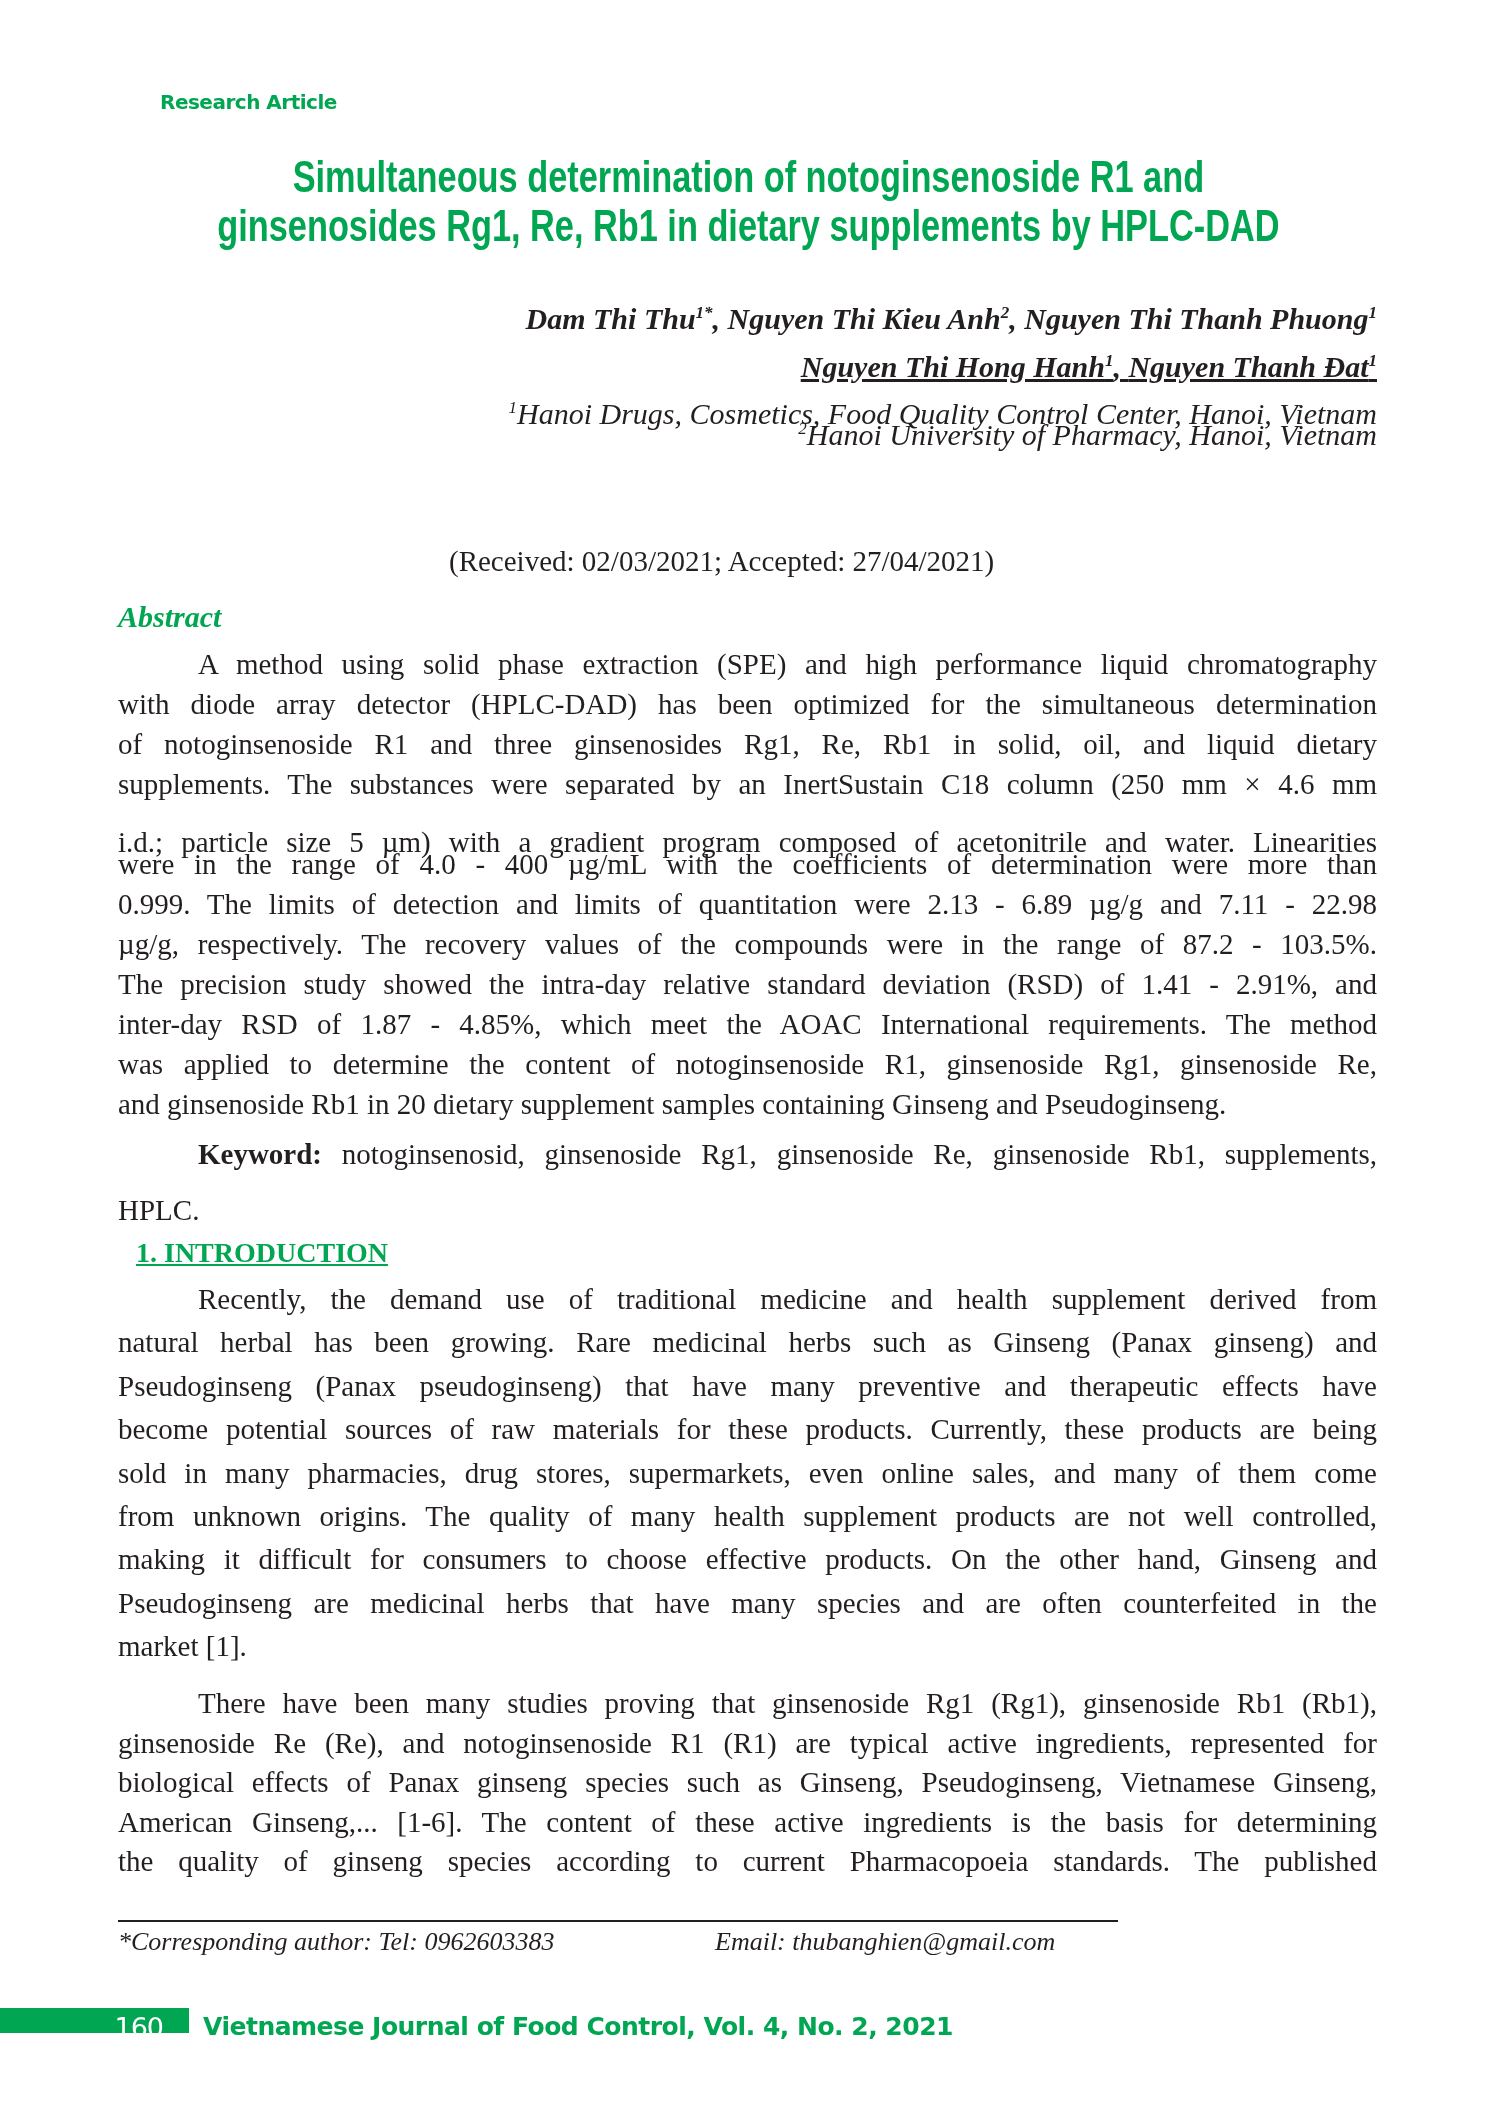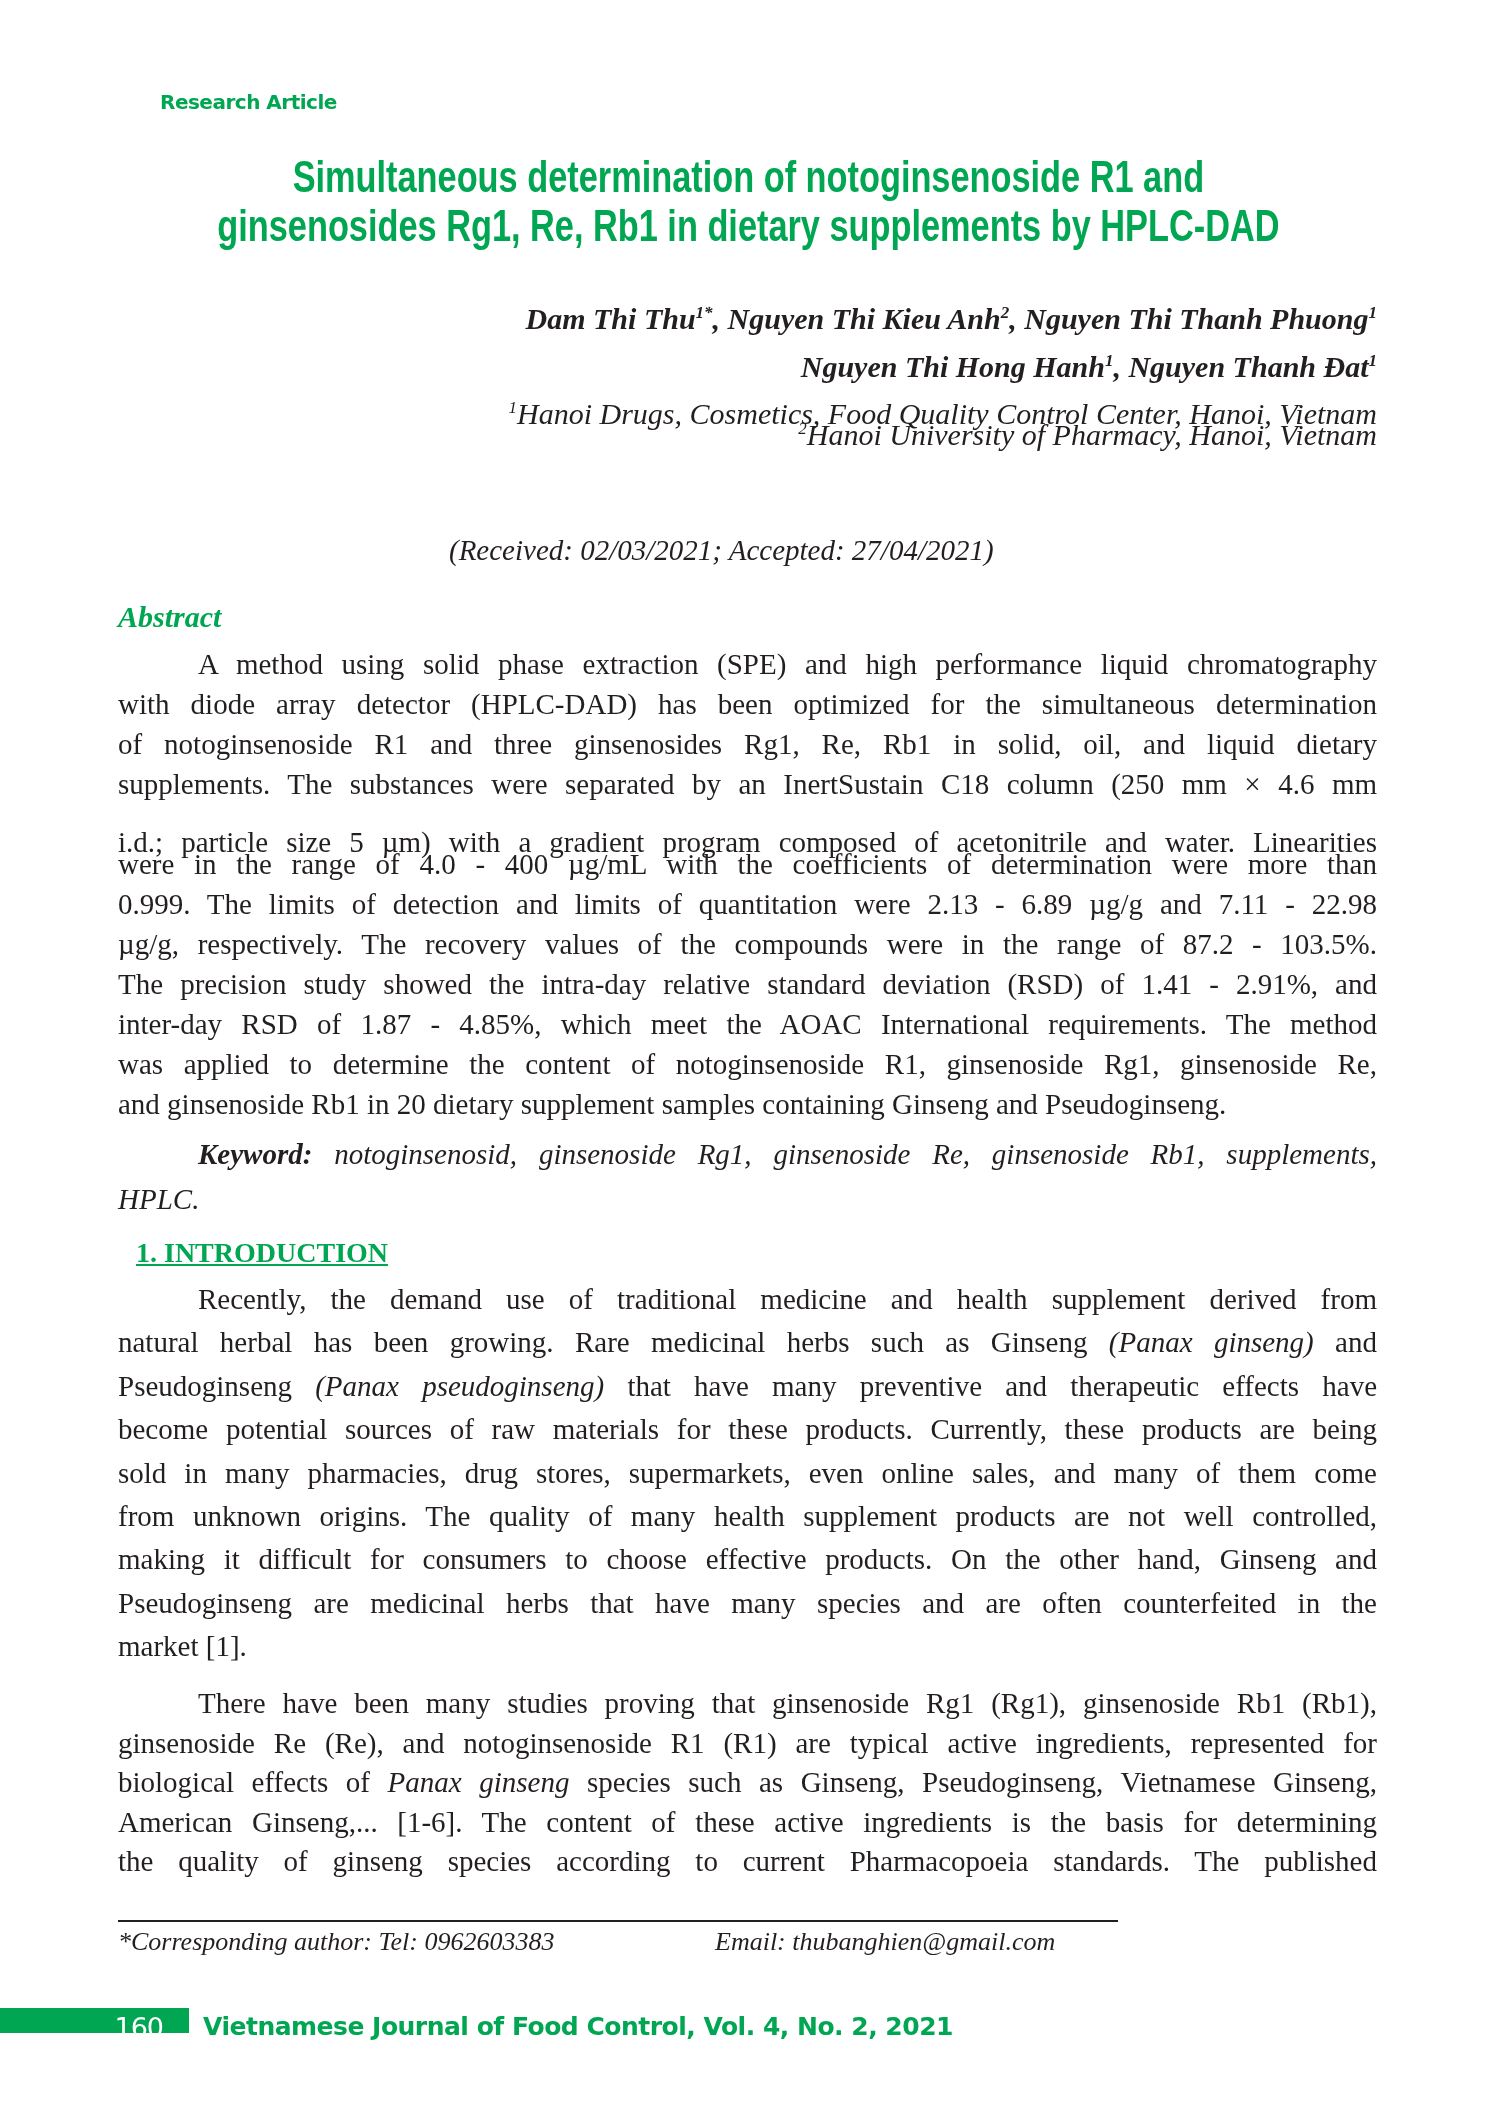--- a/index.html
+++ b/index.html
@@ -8,39 +8,39 @@
   .serif{font-family:"Liberation Serif","DejaVu Serif",serif;color:#231f20;}
   .green{color:#00a651;}
   .label{font-family:"DejaVu Sans","Liberation Sans",sans-serif;font-weight:bold;font-size:20px;letter-spacing:-0.5px;margin-left:42px;}
   .title{font-family:"Liberation Sans","DejaVu Sans",sans-serif;font-weight:bold;font-size:44px;color:#00a651;left:0;width:1497px;text-align:center;transform-origin:748px 0;transform:scaleX(0.78);}
   .auth{right:120px;font-size:30px;font-style:italic;text-align:right;}
   .auth b{font-weight:bold;}
   .auth sup{font-size:17px;vertical-align:11px;line-height:0;}
   .line{left:118px;width:1259px;font-size:29px;white-space:nowrap;text-align:justify;text-align-last:justify;line-height:1;}
   .line.last{text-align-last:left;}
   .line.ind{left:198px;width:1179px;}
-  .it{font-style:italic;}
+  .it{margin-top:11px;}
   .h-abs{left:118px;font-size:30px;font-style:italic;font-weight:bold;}
   .h-intro{left:136px;font-size:28px;font-weight:bold;text-decoration:underline;}
   .rule{position:absolute;left:118px;top:1920px;width:1000px;height:2px;background:#231f20;}
   .foot{font-size:26px;font-style:italic;}
   .band{position:absolute;left:0;top:2008px;width:189px;height:25px;background:#00a651;}
   .pgnum{position:absolute;right:26px;top:4px;font-family:"DejaVu Sans","Liberation Sans",sans-serif;font-size:27px;color:#fff;font-weight:normal;letter-spacing:-1px;}
   .journal{left:203px;top:2012px;font-family:"DejaVu Sans","Liberation Sans",sans-serif;font-weight:bold;font-size:25px;color:#00a651;letter-spacing:-0.5px;}
 </style>
 </head>
 <body>
 
 <div class="ab label green" style="left:118px;top:90px;">Research Article</div>
 
 <div class="ab title" style="top:152px;">Simultaneous determination of notoginsenoside R1 and</div>
 <div class="ab title" style="top:201px;">ginsenosides Rg1, Re, Rb1 in dietary supplements by HPLC-DAD</div>
 
 <div class="ab serif auth" style="top:302px;"><b id="al1"><span>Dam Thi Thu</span><sup>1*</sup>, <span>Nguyen Thi Kieu Anh</span><sup>2</sup>, <span>Nguyen Thi Thanh Phuong</span><sup>1</sup></b></div>
-<div class="ab serif auth" style="top:350px;"><b id="al2"><span>Nguyen Thi Hong Hanh</span><sup>1</sup>, <span>Nguyen Thanh Đat</span><sup>1</sup></b></div>
+<div class="ab serif auth" style="top:350px;text-decoration:underline;"><b id="al2"><span>Nguyen Thi Hong Hanh</span><sup>1</sup>, <span>Nguyen Thanh Đat</span><sup>1</sup></b></div>
 <div class="ab serif auth" style="top:397px;"><sup>1</sup><span>Hanoi Drugs, Cosmetics, Food Quality Control Center, Hanoi, Vietnam</span></div>
 <div class="ab serif auth" style="top:418px;"><sup>2</sup><span>Hanoi University of Pharmacy, Hanoi, Vietnam</span></div>
 
 <div class="ab serif it" style="left:449px;top:534px;font-size:29px;">(Received:  02/03/2021; Accepted: 27/04/2021)</div>
 
 <div class="ab serif green h-abs" style="top:600px;">Abstract</div>
 <div id="abstract">
     <div class="ab serif line ind" style="top: 650px;">A method using solid phase extraction (SPE) and high performance liquid chromatography</div>
     <div class="ab serif line" style="top: 690px;">with diode array detector (HPLC-DAD) has been optimized for the simultaneous determination</div>
     <div class="ab serif line" style="top: 730px;">of notoginsenoside R1 and three ginsenosides Rg1, Re, Rb1 in solid, oil, and liquid dietary</div>

